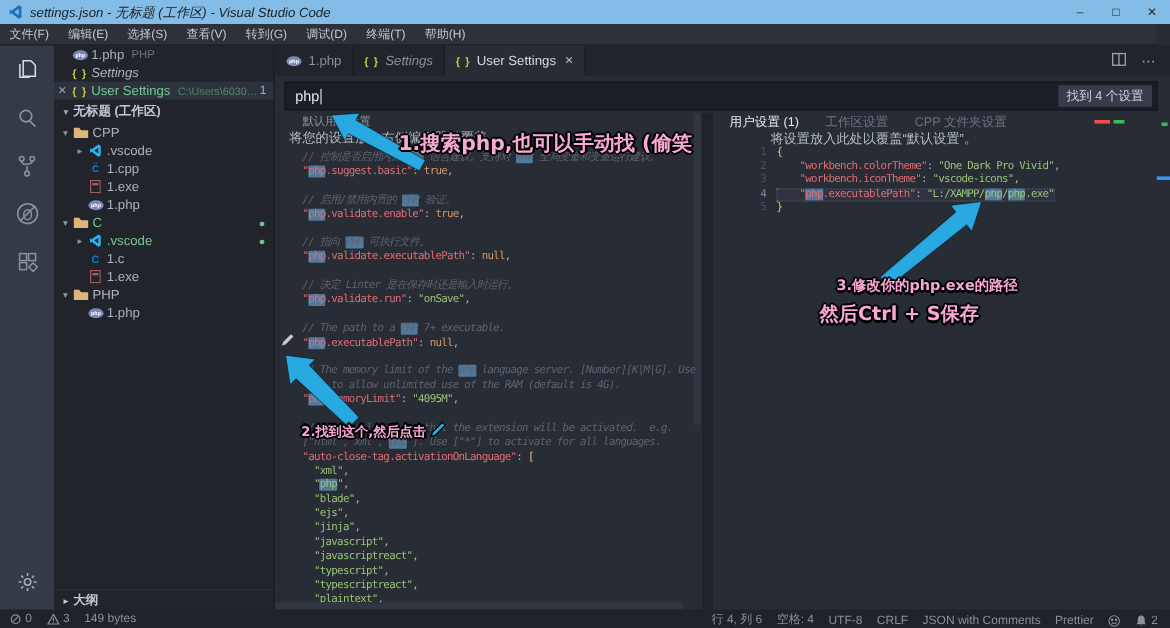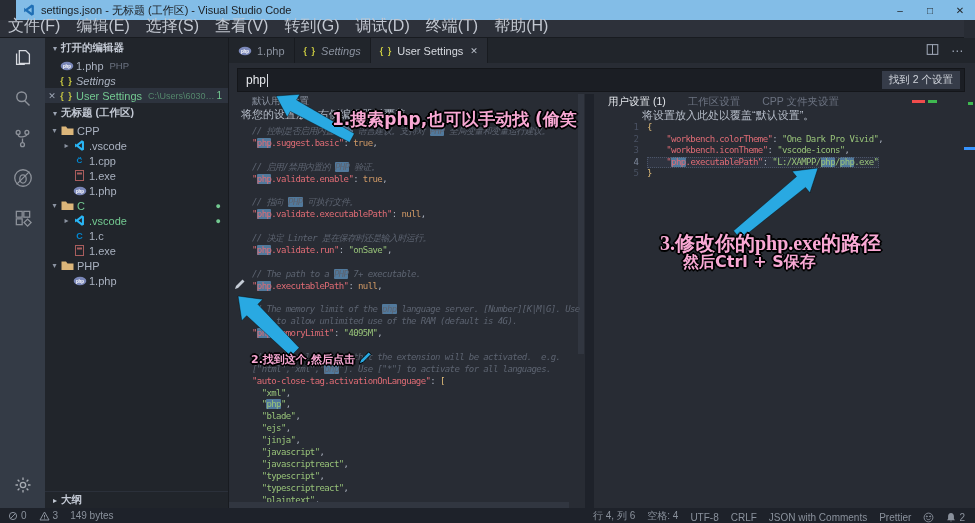--- a/index.html
+++ b/index.html
@@ -1,27 +1,27 @@
 <!DOCTYPE html>
 <html><head>
 <meta charset="utf-8">
 <style>
   html,body{margin:0;padding:0;width:975px;height:523px;overflow:hidden;background:#282c34;
     font-family:"Liberation Sans","DejaVu Sans",sans-serif;-webkit-font-smoothing:antialiased;}
   .window{position:absolute;inset:0;width:975px;height:523px;}
   
-  .titlebar{position:absolute;left:16px;top:0;right:0;height:20px;background:#83bde7;color:#1b1d20;
-    font-size:11px;display:flex;align-items:center;}
+  .titlebar{position:absolute;left:0;top:0;right:0;height:20px;background:#83bde7;color:#1b1d20;
+    font-size:11px;display:flex;align-items:center;font-style:italic;}
   .vsc-logo{width:12px;height:12px;margin:0 6px 0 7px;}
   .win-controls{position:absolute;right:0;top:0;height:20px;display:flex;}
   .win-btn{width:30px;height:20px;display:flex;align-items:center;justify-content:center;
     font-size:10px;color:#23272b;}
   
   .menubar{position:absolute;left:0;top:20px;right:11px;height:17px;background:#2d313a;display:flex;
-    align-items:flex-end;font-size:16px;color:#c2c7d0;border-bottom:1px solid #181b20;}
+    align-items:center;font-size:10px;color:#c2c7d0;border-bottom:1px solid #181b20;}
   .menu-item{padding:0 8px;}
   
   .activitybar{position:absolute;left:0;top:38px;width:45px;bottom:15px;background:#343b46;}
   .act-icon{width:45px;height:40px;display:flex;align-items:center;justify-content:center;opacity:.55;}
   .act-icon.active{opacity:1;}
   .act-gear{position:absolute;left:0;bottom:6px;width:45px;height:34px;display:flex;align-items:center;justify-content:center;opacity:.7;}
   
   .sidebar{position:absolute;left:45px;top:38px;width:183px;bottom:15px;background:#21252b;
     color:#9da5b4;font-size:11px;border-right:1px solid #181b20;overflow:hidden;}
   .sb-title{padding:8px 0 10px 14px;font-size:10.5px;letter-spacing:.4px;color:#8b93a1;}
@@ -164,21 +164,20 @@
       </div>
       <div class="act-gear">
         <svg width="20" height="20" viewBox="0 0 24 24" fill="none" stroke="#d7dae0" stroke-width="1.6">
           <circle cx="12" cy="12" r="3.2"></circle>
           <path d="M12 3 v3 M12 18 v3 M3 12 h3 M18 12 h3 M5.6 5.6 l2.1 2.1 M16.3 16.3 l2.1 2.1 M18.4 5.6 l-2.1 2.1 M7.7 16.3 l-2.1 2.1"></path>
         </svg>
       </div>
     </div>
 
   <div class="sidebar">
-    <div class="sb-section"><span class="tw">▾</span><span>打开的编辑器</span></div>
     <div id="open-editors">
         <div class="sb-row">
           <span class="closex"></span>
           <span class="ficon">
             <svg width="14" height="10" viewBox="0 0 14 10">
               <ellipse cx="7" cy="5" rx="6.3" ry="4.2" fill="#7a87b8"></ellipse>
               <text x="7" y="6.8" font-size="4.5" fill="#fff" text-anchor="middle" font-family="sans-serif">php</text>
             </svg>
           </span>
           <span class="lbl">1.php</span>
@@ -337,21 +336,21 @@
               <rect x="1.5" y="2" width="13" height="12"></rect>
               <line x1="8" y1="2" x2="8" y2="14"></line>
             </svg></span>
           <span class="ta">⋯</span>
         </div>
       </div>
     <div class="searchrow">
       <div class="searchbox">
         <span class="val">php</span>
         <span class="caret"></span>
-        <span class="results-badge">找到 2 个设置</span>
+        <span class="results-badge">找到 4 个设置</span>
       </div>
     </div>
     <div class="panes">
 
       <div class="pane-left">
         <div class="ds-title">默认用户设置</div>
         <div class="ds-hint">将您的设置放入右侧编辑器以覆盖。</div>
         <div class="code code-left" id="code-left"><div class="code-line"><span class="sg-comment">// 控制是否启用内置 </span><span class="sg-comment sg-match">PHP</span><span class="sg-comment"> 语言建议。支持对 </span><span class="sg-comment sg-match">PHP</span><span class="sg-comment"> 全局变量和变量运行建议。</span></div><div class="code-line"><span class="sg-key">"</span><span class="sg-key sg-match">php</span><span class="sg-key">.suggest.basic"</span><span class="sg-punct">: </span><span class="sg-const">true</span><span class="sg-punct">,</span></div><div class="code-line">&nbsp;</div><div class="code-line"><span class="sg-comment">// 启用/禁用内置的 </span><span class="sg-comment sg-match">PHP</span><span class="sg-comment"> 验证。</span></div><div class="code-line"><span class="sg-key">"</span><span class="sg-key sg-match">php</span><span class="sg-key">.validate.enable"</span><span class="sg-punct">: </span><span class="sg-const">true</span><span class="sg-punct">,</span></div><div class="code-line">&nbsp;</div><div class="code-line"><span class="sg-comment">// 指向 </span><span class="sg-comment sg-match">PHP</span><span class="sg-comment"> 可执行文件。</span></div><div class="code-line"><span class="sg-key">"</span><span class="sg-key sg-match">php</span><span class="sg-key">.validate.executablePath"</span><span class="sg-punct">: </span><span class="sg-const">null</span><span class="sg-punct">,</span></div><div class="code-line">&nbsp;</div><div class="code-line"><span class="sg-comment">// 决定 Linter 是在保存时还是输入时运行。</span></div><div class="code-line"><span class="sg-key">"</span><span class="sg-key sg-match">php</span><span class="sg-key">.validate.run"</span><span class="sg-punct">: </span><span class="sg-str">"onSave"</span><span class="sg-punct">,</span></div><div class="code-line">&nbsp;</div><div class="code-line"><span class="sg-comment">// The path to a </span><span class="sg-comment sg-match">PHP</span><span class="sg-comment"> 7+ executable.</span></div><div class="code-line"><span class="sg-key">"</span><span class="sg-key sg-match">php</span><span class="sg-key">.executablePath"</span><span class="sg-punct">: </span><span class="sg-const">null</span><span class="sg-punct">,</span></div><div class="code-line">&nbsp;</div><div class="code-line"><span class="sg-comment">// The memory limit of the </span><span class="sg-comment sg-match">php</span><span class="sg-comment"> language server. [Number][K|M|G]. Use</span></div><div class="code-line"><span class="sg-comment">'-1' to allow unlimited use of the RAM (default is 4G).</span></div><div class="code-line"><span class="sg-key">"</span><span class="sg-key sg-match">php</span><span class="sg-key">.memoryLimit"</span><span class="sg-punct">: </span><span class="sg-str">"4095M"</span><span class="sg-punct">,</span></div><div class="code-line">&nbsp;</div><div class="code-line"><span class="sg-comment">// Set the languages that the extension will be activated.  e.g.</span></div><div class="code-line"><span class="sg-comment">["html","xml","</span><span class="sg-comment sg-match">php</span><span class="sg-comment">"]. Use ["*"] to activate for all languages.</span></div><div class="code-line"><span class="sg-key">"auto-close-tag.activationOnLanguage"</span><span class="sg-punct">: </span><span class="sg-brace">[</span></div><div class="code-line"><span class="sg-punct">  </span><span class="sg-str">"xml"</span><span class="sg-punct">,</span></div><div class="code-line"><span class="sg-punct">  </span><span class="sg-str">"</span><span class="sg-str sg-match">php</span><span class="sg-str">"</span><span class="sg-punct">,</span></div><div class="code-line"><span class="sg-punct">  </span><span class="sg-str">"blade"</span><span class="sg-punct">,</span></div><div class="code-line"><span class="sg-punct">  </span><span class="sg-str">"ejs"</span><span class="sg-punct">,</span></div><div class="code-line"><span class="sg-punct">  </span><span class="sg-str">"jinja"</span><span class="sg-punct">,</span></div><div class="code-line"><span class="sg-punct">  </span><span class="sg-str">"javascript"</span><span class="sg-punct">,</span></div><div class="code-line"><span class="sg-punct">  </span><span class="sg-str">"javascriptreact"</span><span class="sg-punct">,</span></div><div class="code-line"><span class="sg-punct">  </span><span class="sg-str">"typescript"</span><span class="sg-punct">,</span></div><div class="code-line"><span class="sg-punct">  </span><span class="sg-str">"typescriptreact"</span><span class="sg-punct">,</span></div><div class="code-line"><span class="sg-punct">  </span><span class="sg-str">"plaintext"</span><span class="sg-punct">,</span></div></div>
         <div class="scrollbar-v"></div>
         <div class="hscroll"></div>
@@ -433,16 +432,16 @@
   <svg class="overlay" width="975" height="523">
     <polygon points="276,96 299.8,94.3 296.6,100 354.4,133.6 349.6,142.4 290.4,111.4 287.2,117.1" fill="#29a9e2" stroke="rgba(0,0,0,0.4)" stroke-width="1"></polygon>
     <polygon points="238,296 262.8,299.3 257.9,304.3 299.2,347.7 290.8,356.3 246.7,315.7 241.8,320.7" fill="#29a9e2" stroke="rgba(0,0,0,0.4)" stroke-width="1"></polygon>
     <polygon points="818,168 809.9,192.8 805.5,187.4 740.5,239.2 733.5,230.8 796.5,176.6 792.1,171.2" fill="#29a9e2" stroke="rgba(0,0,0,0.4)" stroke-width="1"></polygon>
   </svg>
 
   <div class="anno" style="left:332px;top:108px;font-size:17px;"><span>1.搜索php,也可以手动找 (偷笑</span></div>
   <div class="anno" style="left:251px;top:350px;font-size:11px;"><span>2.找到这个,然后点击</span><svg width="15" height="15" viewBox="0 0 12 12" style="vertical-align:-2px;margin-left:3px;">
         <path d="M1 11 L2 8 L8.5 1.5 L10.5 3.5 L4 10 Z" fill="#29a9e2" stroke="#000" stroke-width="0.8"></path>
       </svg></div>
-  <div class="anno" style="left:660px;top:230px;font-size:20px;font-family:Liberation Serif, serif;"><span>3.修改你的php.exe的路径</span></div>
+  <div class="anno" style="left:697px;top:230px;font-size:12px;"><span>3.修改你的php.exe的路径</span></div>
   <div class="anno" style="left:683px;top:252px;font-size:16px;"><span>然后Ctrl + S保存</span></div>
 
 </div>
 
 </body></html>

